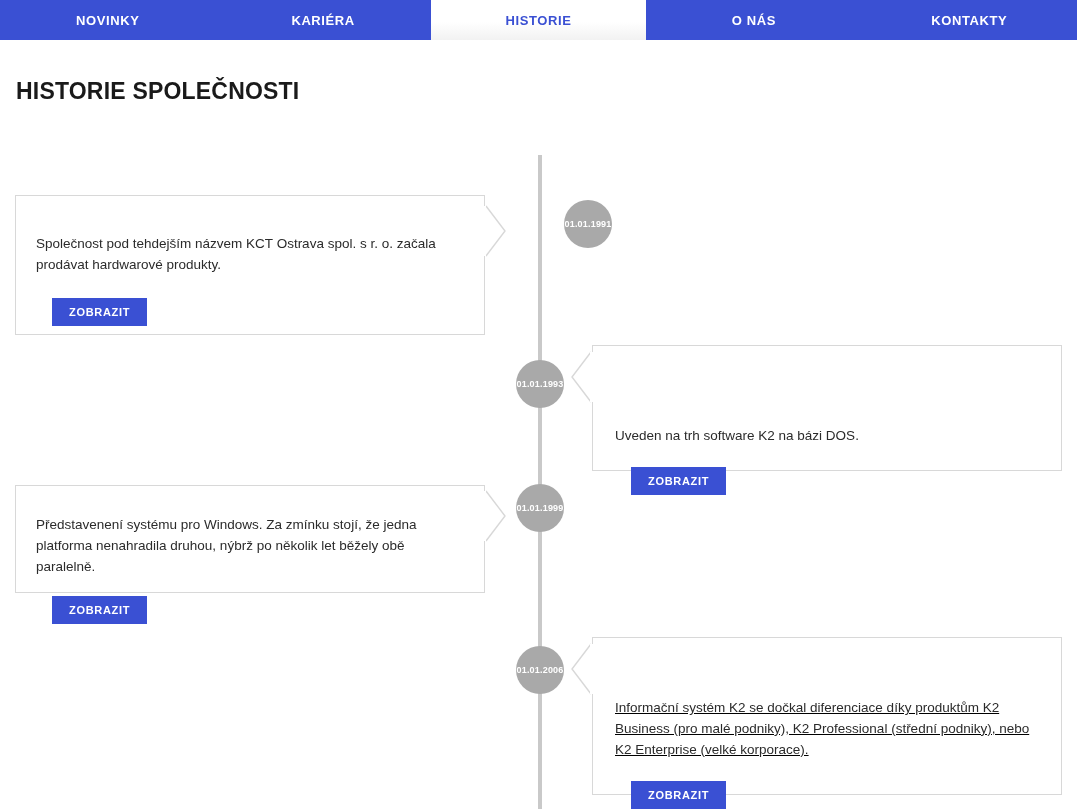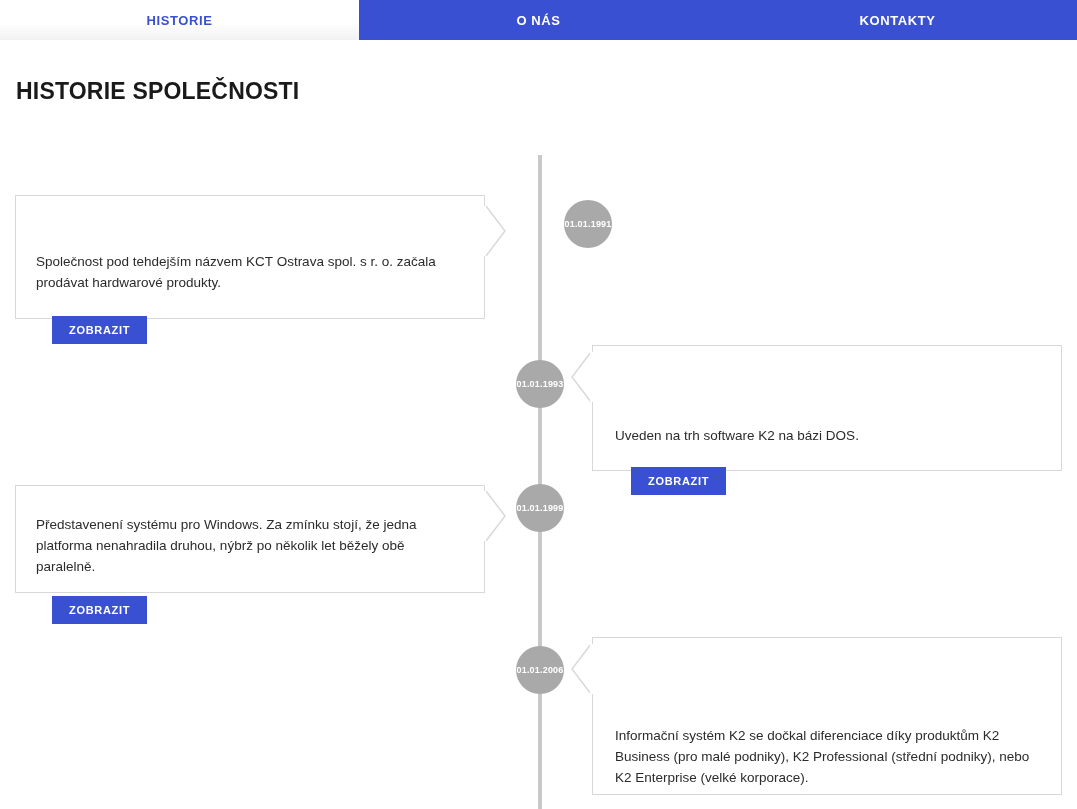--- a/index.html
+++ b/index.html
@@ -123,39 +123,45 @@
     position: absolute;
     width: 3px; height: 50px;
     background: #ffffff;
     z-index: 3;
   }
 </style>
 </head>
 <body>
 
 <div class="nav">
+  <div class="nav-item">
+    <span>NOVINKY</span>
+  </div>
+  <div class="nav-item">
+    <span>KARIÉRA</span>
+  </div>
   <div class="nav-item active">
     <span>HISTORIE</span>
   </div>
   <div class="nav-item">
     <span>O NÁS</span>
   </div>
   <div class="nav-item">
     <span>KONTAKTY</span>
   </div>
 </div>
 
 <h1 class="page-title">HISTORIE SPOLEČNOSTI</h1>
 
 <div class="timeline">
 
   <div class="spine"></div>
 
   <div class="row" style="top:0;">
-    <div class="card card-left" style="top:75px; height:124px; padding-top:56px;">
+    <div class="card card-left" style="top:75px; height:140px; padding-top:38px;">
       <div class="card-body">Společnost pod tehdejším názvem KCT Ostrava spol. s r. o. začala prodávat hardwarové produkty.</div>
       <div class="btn-wrap" style="margin-top:22px;">
         <button class="btn">ZOBRAZIT</button>
       </div>
     </div>
     <div class="notch-mask" style="left:483px; top:86px;"></div>
     <svg class="arrow arrow-right" style="top:85px;" viewBox="0 0 22 52">
       <path d="M1 1 L20 26 L1 51" fill="none" stroke="#d8d8d8" stroke-width="1.4"></path>
     </svg>
     <div class="dot" style="top:80px;margin-left:48px;">
@@ -189,21 +195,21 @@
     <div class="notch-mask" style="left:483px; top:371px;"></div>
     <svg class="arrow arrow-right" style="top:370px;" viewBox="0 0 22 52">
       <path d="M1 1 L20 26 L1 51" fill="none" stroke="#d8d8d8" stroke-width="1.4"></path>
     </svg>
     <div class="dot" style="top:364px;">
       <span>01.01.1999</span>
     </div>
   </div>
 
   <div class="row" style="top:0;">
-    <div class="card card-right" style="top:517px; height:158px; padding-top:50px;">
+    <div class="card card-right" style="top:517px; height:158px; padding-top:22px;text-decoration:underline;">
       <div class="card-body">Informační systém K2 se dočkal diferenciace díky produktům K2 Business (pro malé podniky), K2 Professional (střední podniky), nebo K2 Enterprise (velké korporace).</div>
       <div class="btn-wrap" style="margin-top:20px;">
         <button class="btn">ZOBRAZIT</button>
       </div>
     </div>
     <div class="notch-mask" style="left:590px; top:524px;"></div>
     <svg class="arrow arrow-left" style="top:523px;" viewBox="0 0 22 52">
       <path d="M21 1 L2 26 L21 51" fill="none" stroke="#d8d8d8" stroke-width="1.4"></path>
     </svg>
     <div class="dot" style="top:526px;">

